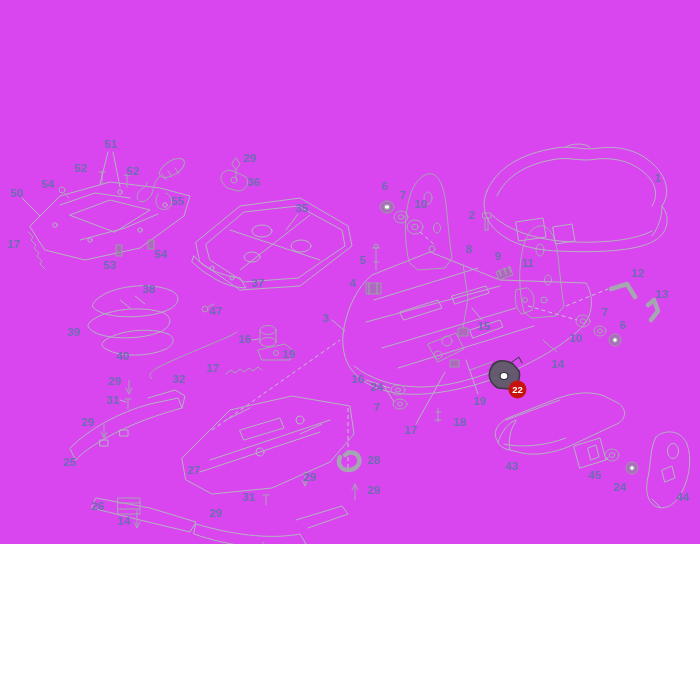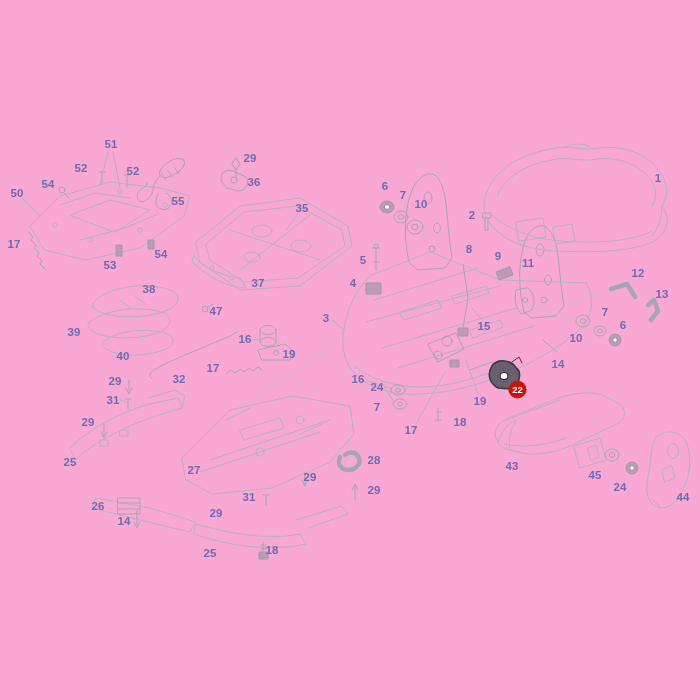--- a/index.html
+++ b/index.html
@@ -1,16 +1,16 @@
 <!DOCTYPE html>
 <html><head>
 <meta charset="utf-8">
 <style>
   html,body{margin:0;padding:0;background:#ffffff;}
-  #canvas{position:relative;width:700px;height:700px;background:#f9a8d4;overflow:hidden;
+  #canvas{position:relative;width:700px;height:544px;background:#d946ef;overflow:hidden;
           font-family:"Liberation Sans",sans-serif;}
   svg{position:absolute;left:0;top:0;}
   .art{stroke:#b3b3bf;fill:none;stroke-width:1;stroke-linejoin:round;stroke-linecap:round;}
   .art2{stroke:#a6a6b2;fill:none;stroke-width:1;stroke-linejoin:round;stroke-linecap:round;}
   .thick{stroke:#a6a6b2;fill:none;stroke-width:4.5;stroke-linejoin:round;stroke-linecap:round;}
   .fillg{stroke:#9c9ca8;fill:#8a8a94;fill-opacity:.5;stroke-width:1;}
   .dash{stroke:#c3c3cd;fill:none;stroke-width:1;stroke-dasharray:4 3;}
   .hl{stroke:#3a3a40;stroke-width:1.6;fill:#5b5b64;fill-opacity:.92;stroke-linejoin:round;}
   .hl-in{stroke:#2e2e34;stroke-width:1.2;fill:#ffffff;}
   .part-label{font-family:"Liberation Sans",sans-serif;font-size:11.5px;font-weight:600;cursor:pointer;}

